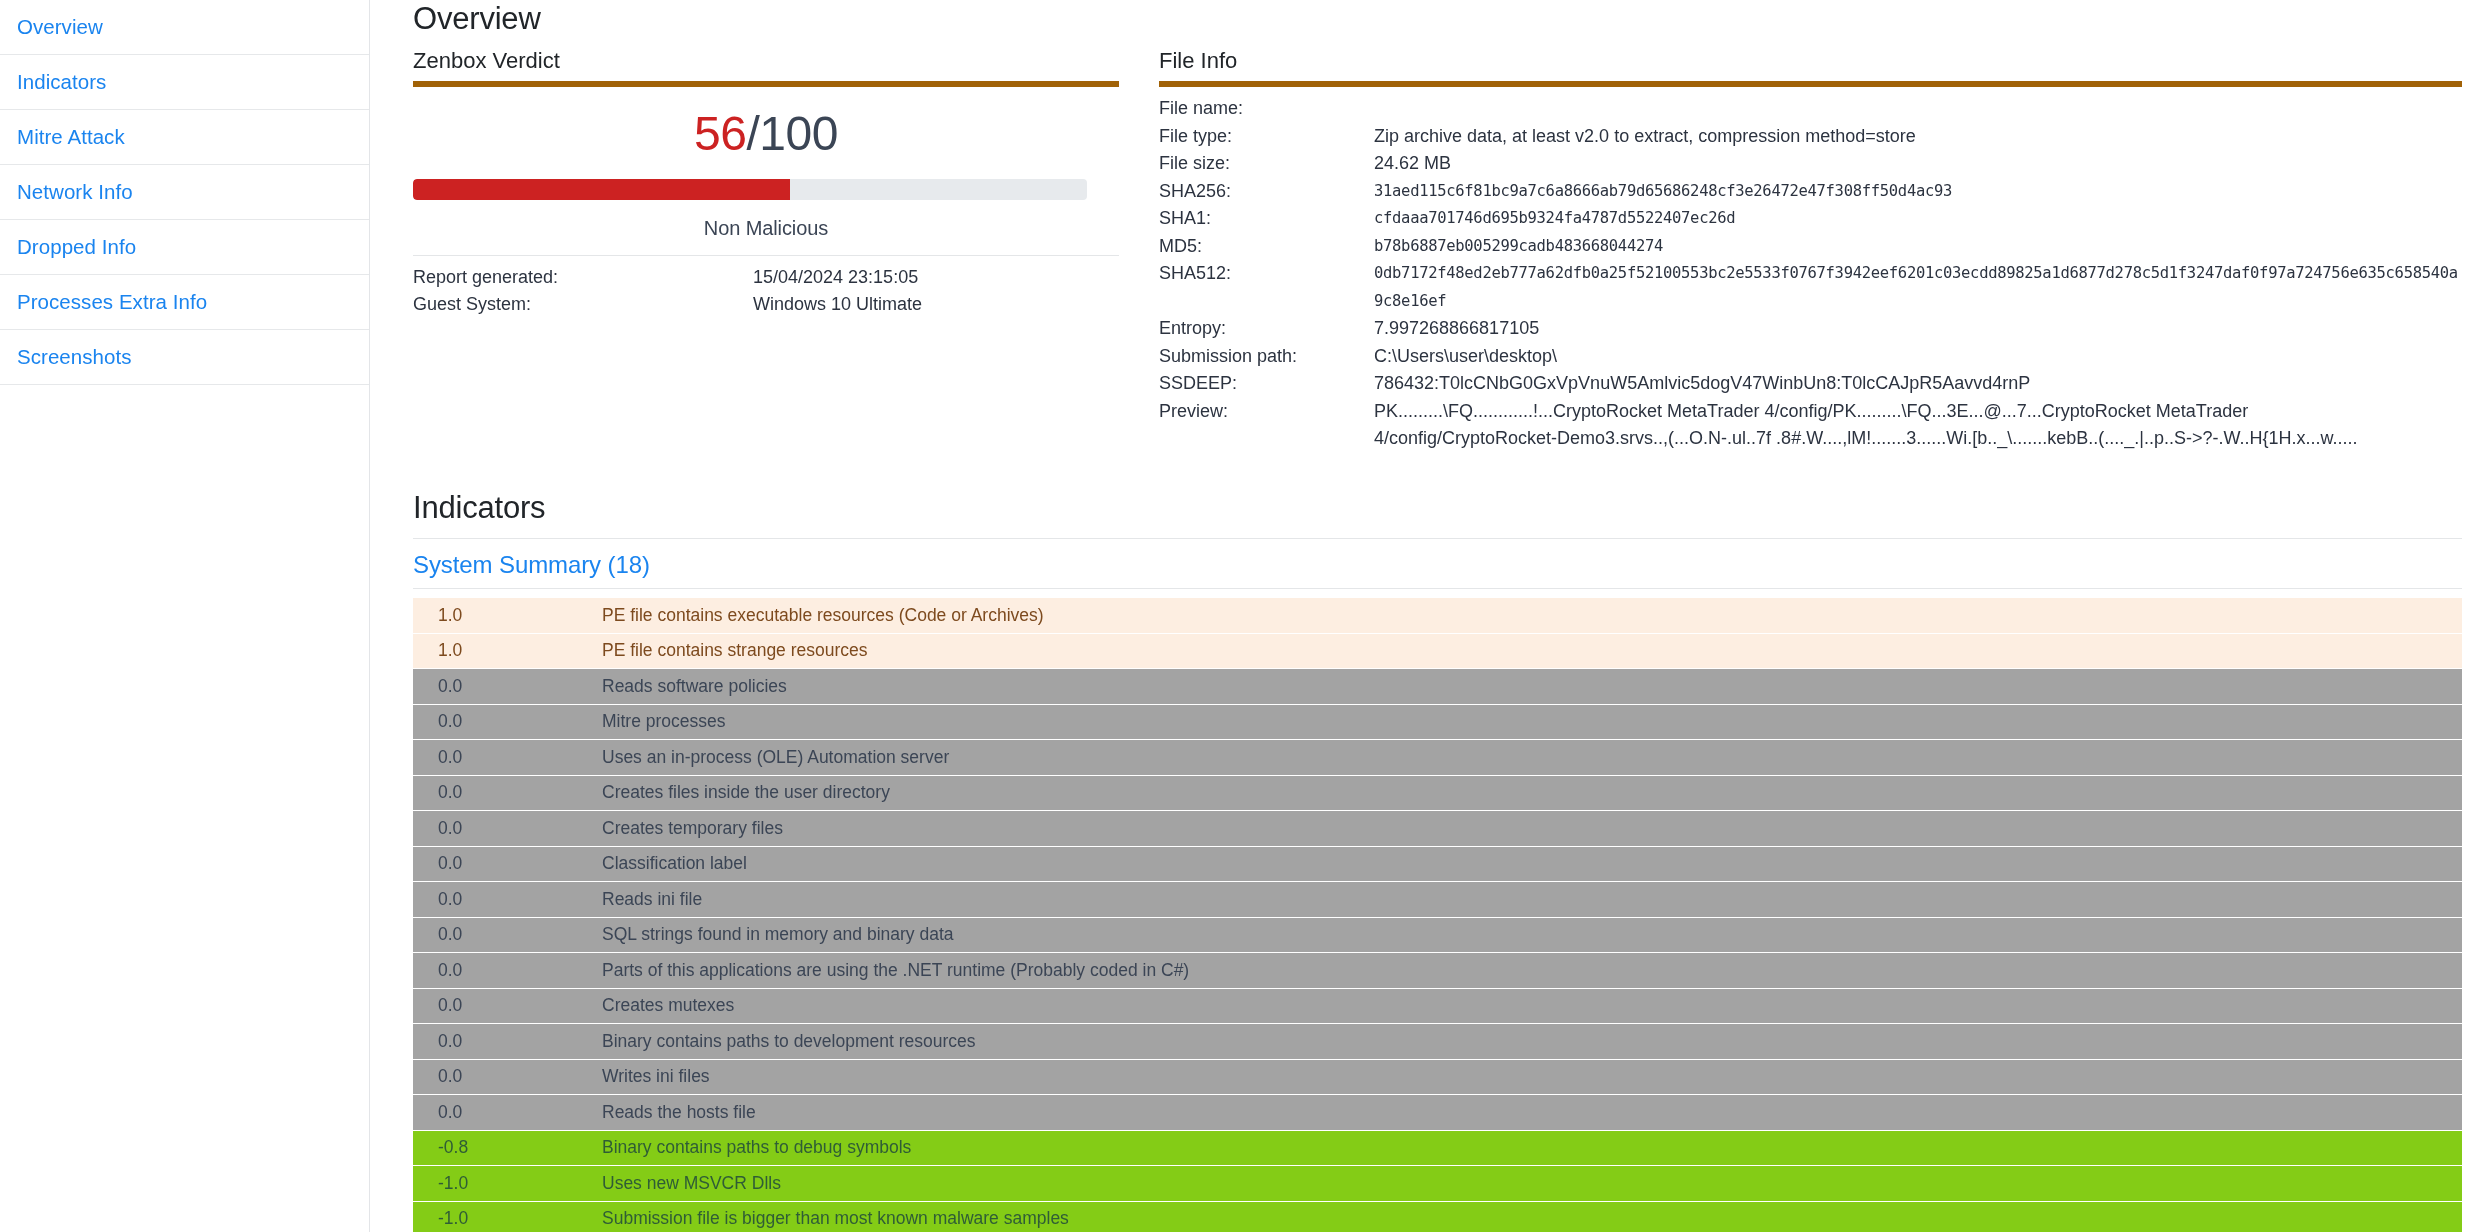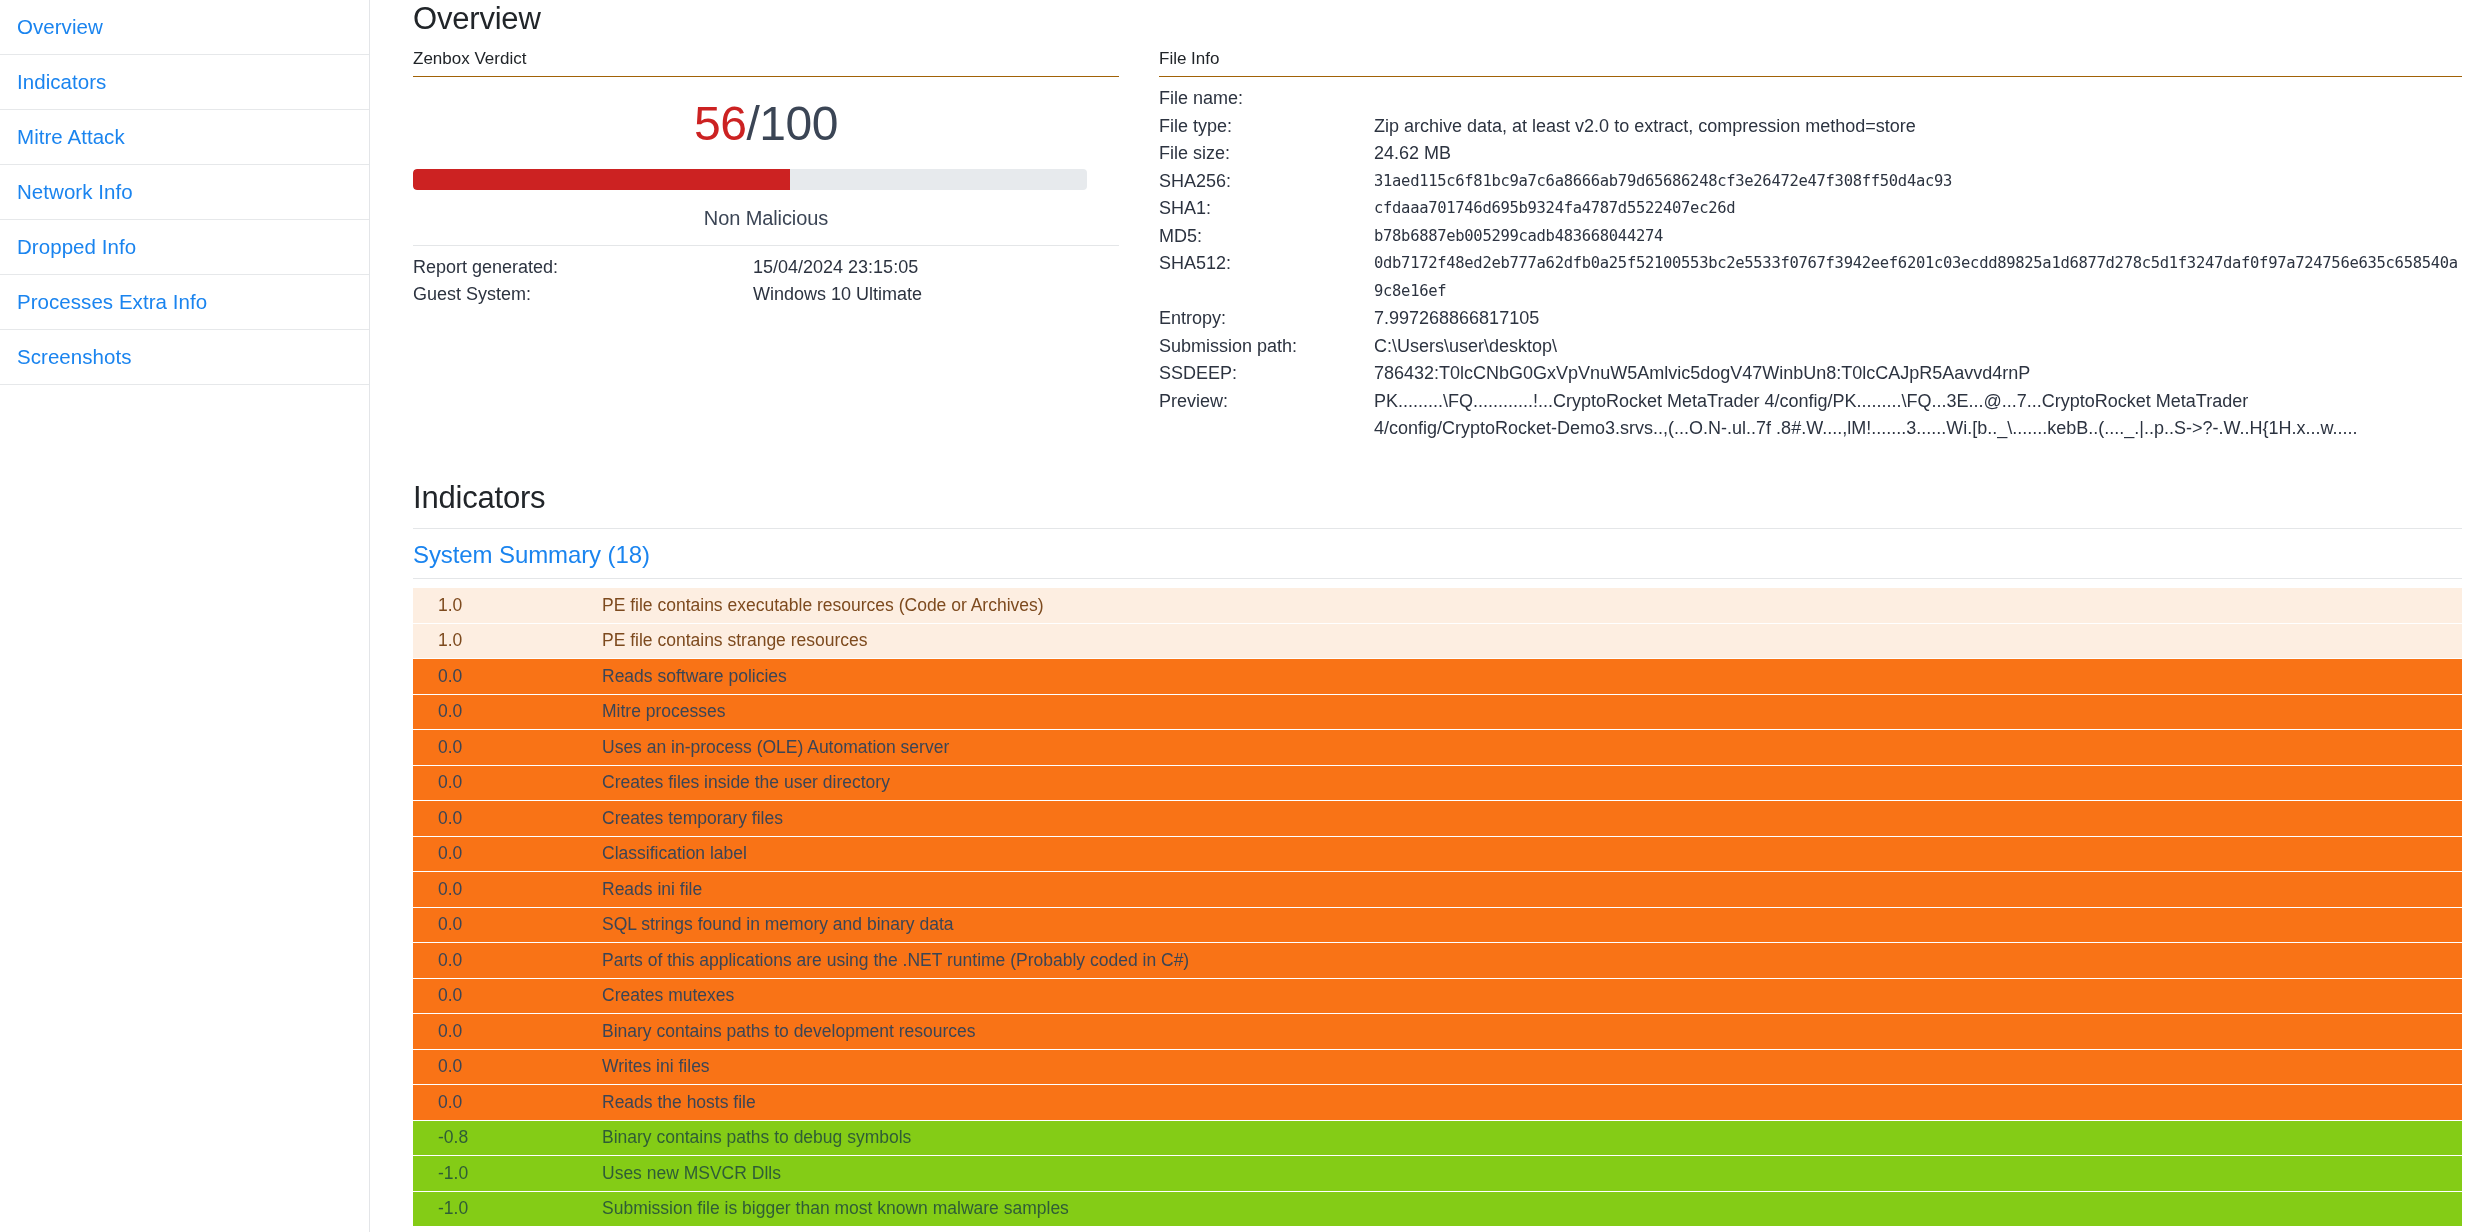--- a/index.html
+++ b/index.html
@@ -69,24 +69,24 @@
 
   .two-col {
     display: flex;
     gap: 0;
     margin-top: 12px;
   }
   .col-left  { width: 706px; flex: 0 0 706px; }
   .col-right { flex: 1 1 auto; padding-left: 40px; }
 
   .subhead {
-    font-size: 17px;
+    font-size: 22px;
     color: #212529;
     padding-bottom: 9px;
-    border-bottom: 1px solid #a16207;
+    border-bottom: 6px solid #a16207;
     line-height: 1;
   }
 
   
   .verdict-score {
     text-align: center;
     font-size: 48px;
     line-height: 1;
     color: #3b4555;
     padding-top: 23px;
@@ -167,21 +167,21 @@
     height: 35.5px;
     vertical-align: middle;
     border-bottom: 1px solid #ffffff;
   }
   .ind-table td.score {
     width: 185px;
     padding-left: 25px;
   }
   .ind-table td.desc { padding-left: 4px; }
   tr.lvl-pos { background: #fdeee1; color: #7d4a1e; }
-  tr.lvl-zero { background: #f97316; color: #3b4555; }
+  tr.lvl-zero { background: #a3a3a3; color: #3b4555; }
   tr.lvl-neg  { background: #84cc16; color: #2f5d36; }
 </style>
 </head>
 <body>
 
 <div class="page">
 
   <nav class="sidebar">
     <ul class="sidebar-list">
       <li class="sidebar-item">

